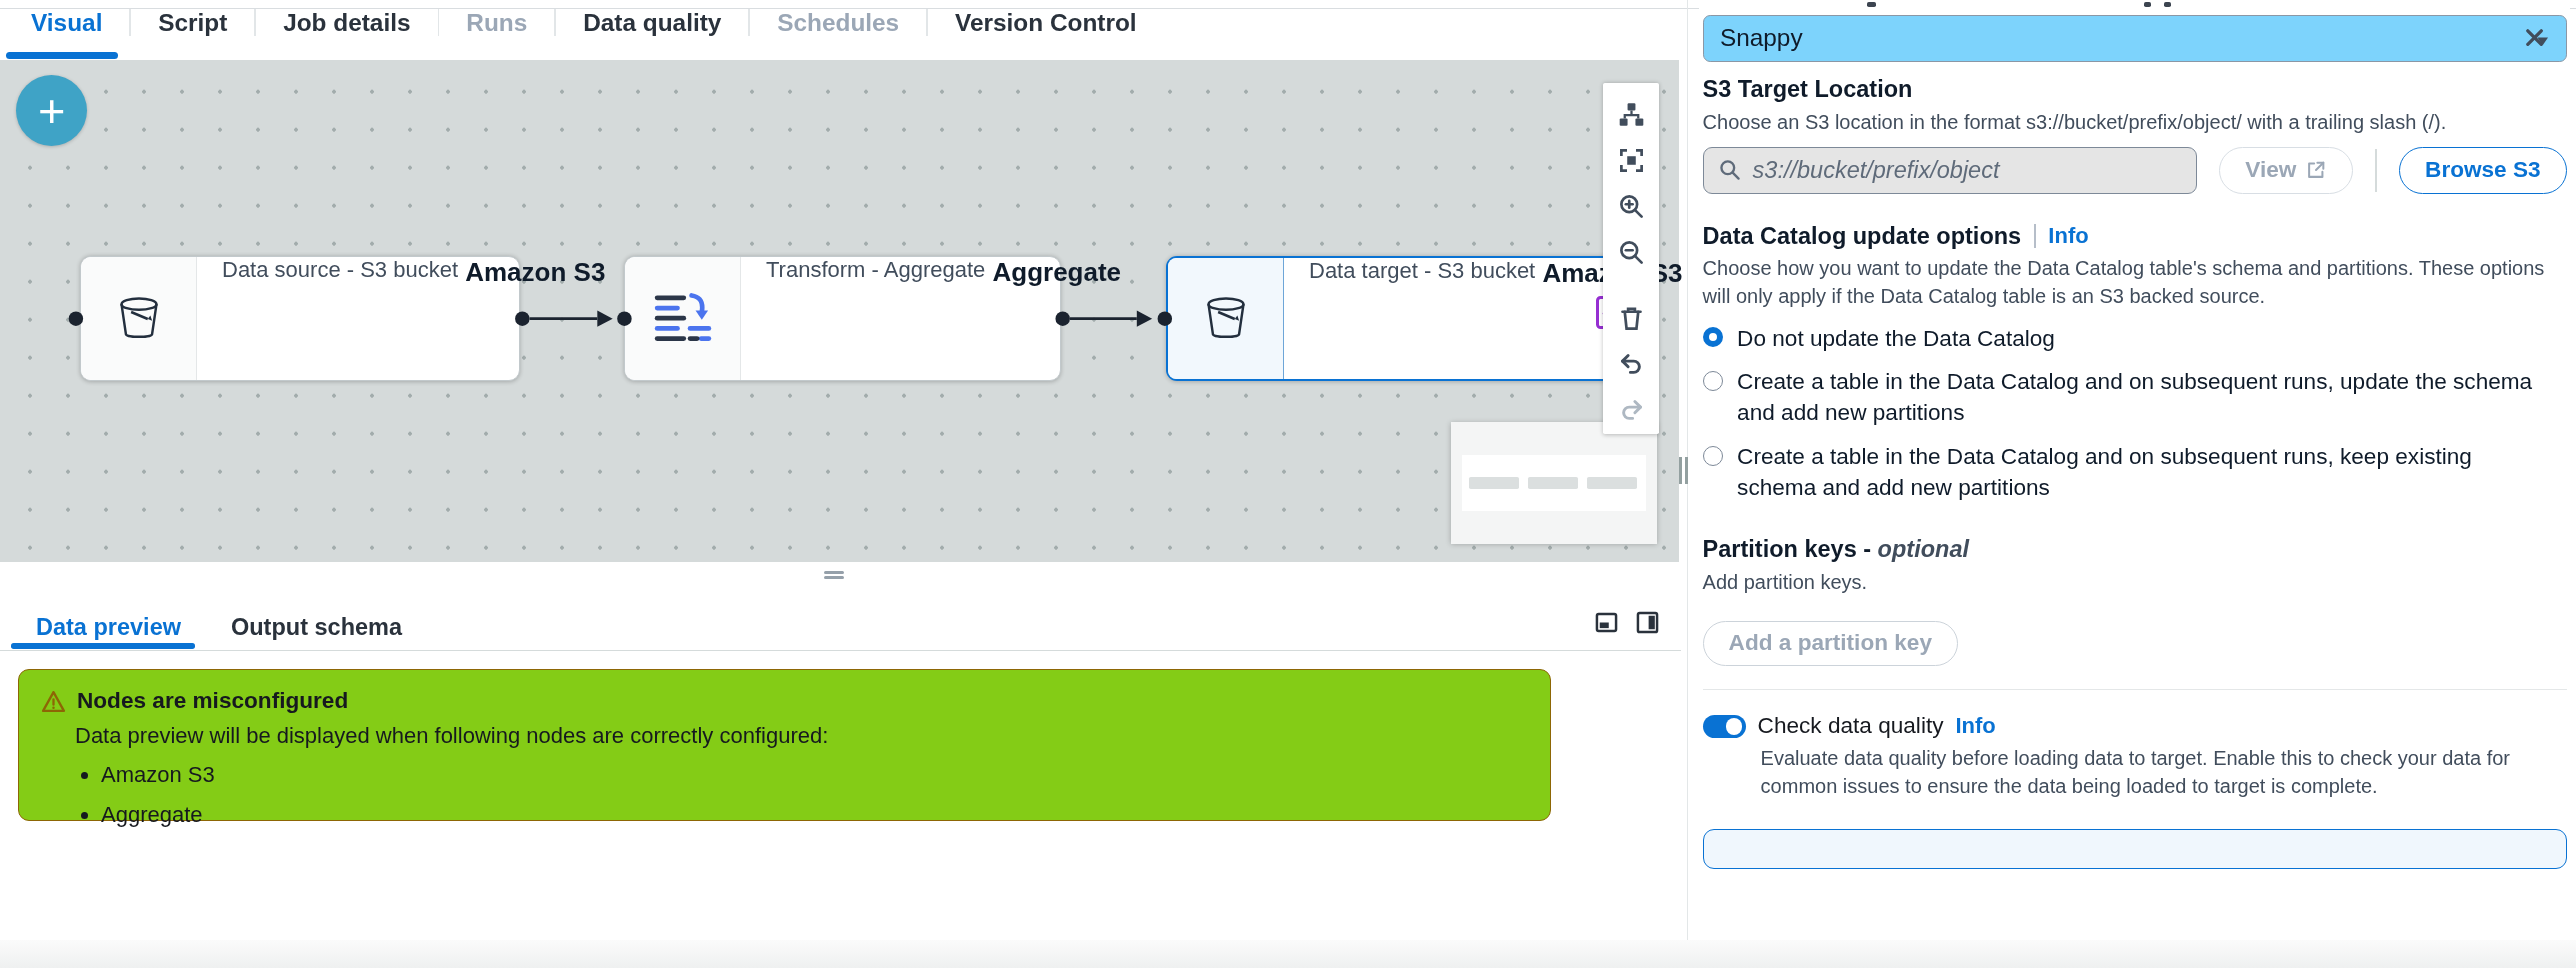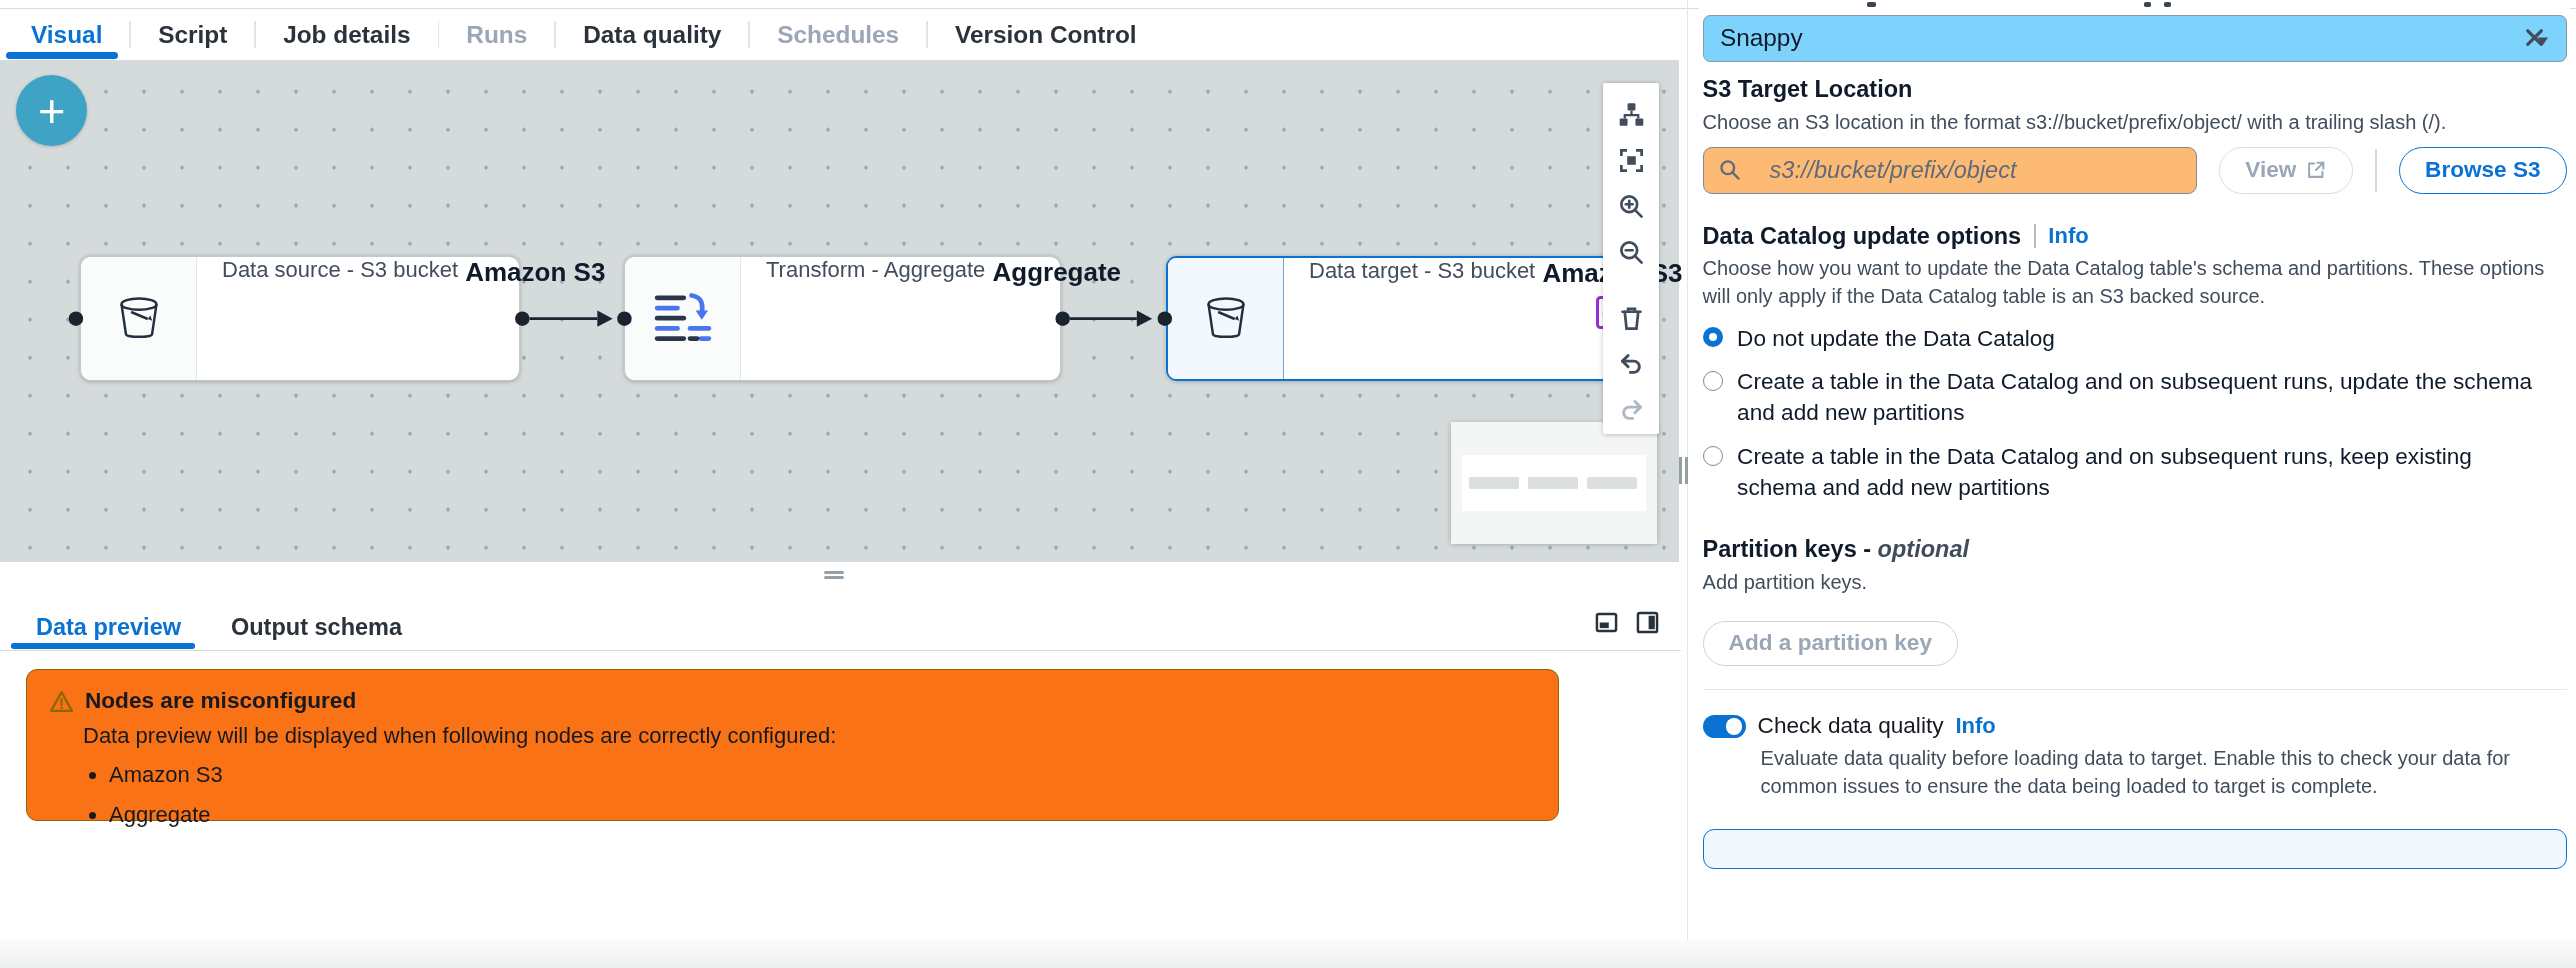--- a/index.html
+++ b/index.html
@@ -5,21 +5,21 @@
   * { margin:0; padding:0; box-sizing:border-box; }
   html,body { background:#fff; }
   .app {
     position:relative; width:2576px; height:969px; overflow:hidden;
     font-family:"Liberation Sans", sans-serif; color:#16191f; background:#fff;
   }
   .top-rule { position:absolute; left:0; top:8.1px; width:2576px; height:0.9px; background:#d9dde0; }
 
   
   .tabbar { position:absolute; left:0; top:9px; width:1681px; height:51px; background:#fff;
-            display:flex; align-items:center; }
+            display:flex; align-items:flex-start; }
   .tab { font-size:24.4px; font-weight:bold; color:#2a323c; padding:0 27px; cursor:pointer; white-space:nowrap; }
   .tab:first-child { padding-left:31px; }
   .tab.active { color:#0972d3; }
   .tab.disabled { color:#9ba7b6; }
   .tab-sep { width:1.8px; height:27px; background:#e2e6e8; }
   .active-underline { position:absolute; left:6.3px; top:52px; width:112px; height:7.2px; background:#0972d3; border-radius:3.6px; z-index:6; }
 
   
   .canvas { position:absolute; left:0; top:60px; width:1679px; height:503px;
             background-color:#d5dada;
@@ -63,21 +63,21 @@
   
   .bottom-panel { position:absolute; left:0; top:562px; width:1681px; height:378px; background:#fff; }
   .bp-tabs { position:absolute; left:11px; top:52px; display:flex; align-items:center; gap:0; }
   .bp-tab { font-size:23.5px; font-weight:bold; color:#2a323c; padding:0 25px; }
   .bp-tab.active { color:#0972d3; }
   .bp-underline { position:absolute; left:11px; top:81px; width:184px; height:6.3px; background:#0972d3; border-radius:2.7px; }
   .bp-divider { position:absolute; left:0; top:88px; width:1681px; height:0.9px; background:#d5dbdb; }
   .bp-icons { position:absolute; right:20px; top:47px; display:flex; gap:14.5px; color:#2a323c; }
   .bp-icon { width:27px; height:27px; }
 
-  .warning-box { position:absolute; left:26px; top:107px; width:1533px; height:152px; background:#f97316;
+  .warning-box { position:absolute; left:18px; top:107px; width:1533px; height:152px; background:#84cc16;
                  border:1.8px solid #8d6605; border-radius:11px; padding:18px 25px 0 22px; }
   .warn-title-row { display:flex; align-items:center; gap:11px; }
   .warn-title { font-size:22.6px; font-weight:bold; color:#16191f; }
   .warn-desc { font-size:22px; color:#16191f; margin:9px 0 0 34px; }
   .warn-list { margin:12.7px 0 0 60px; font-size:22px; color:#16191f; }
   .warn-list li { margin-bottom:14.5px; }
   .warn-icon { color:#8d6605; flex:0 0 25px; }
 
   
   .right-panel { position:absolute; left:1699px; top:0; width:871px; height:940px; background:#fff;
@@ -86,21 +86,21 @@
   .select-field { position:absolute; left:3.6px; top:14.5px; width:864px; height:47px; border:1.8px solid #8b97a5;
                   border-radius:7.2px; background:#7dd3fc; display:flex; align-items:center; padding:0 16.3px;
                   font-size:24.4px; color:#0f1b2a; }
   .select-field .caret { margin-left:auto; color:#414d5c; }
 
   .rp-flow { position:absolute; left:3.6px; top:76px; width:864px; }
   .rp-h { font-size:23.5px; font-weight:bold; color:#0f1b2a; }
   .rp-desc { font-size:20px; color:#414d5c; line-height:28px; margin-top:4.5px; }
   .s3-row { display:flex; align-items:center; margin-top:11px; }
   .search-box { width:542px; height:47px; border:1.8px solid #7d8998; border-radius:9px; display:flex;
-                align-items:center; padding:0 14.5px; gap:28px; color:#5f6b7a; background:#fdba74; }
+                align-items:center; padding:0 14.5px; gap:11px; color:#5f6b7a; background:#e5e5e5; }
   .search-box .ph { font-style:italic; font-size:23.5px; color:#5f6b7a; }
   .btn { height:47px; border-radius:23.5px; display:inline-flex; align-items:center; justify-content:center;
          gap:9px; font-size:22.6px; font-weight:bold; padding:0 25px; background:#fff; white-space:nowrap; }
   .btn.disabled { border:1.8px solid #d8dee4; color:#9ba7b6; }
   .btn.primary-outline { border:1.8px solid #0972d3; color:#0972d3; }
   .btn.gray-outline { border:1.8px solid #ccd3da; color:#9ba7b6; height:45px; }
   .s3-sep { width:1.8px; height:43px; background:#d5dbdb; margin:0 22px; }
   .view-btn { margin-left:22px; }
 
   .sec-head { display:flex; align-items:center; gap:12.7px; margin-top:29px; }

